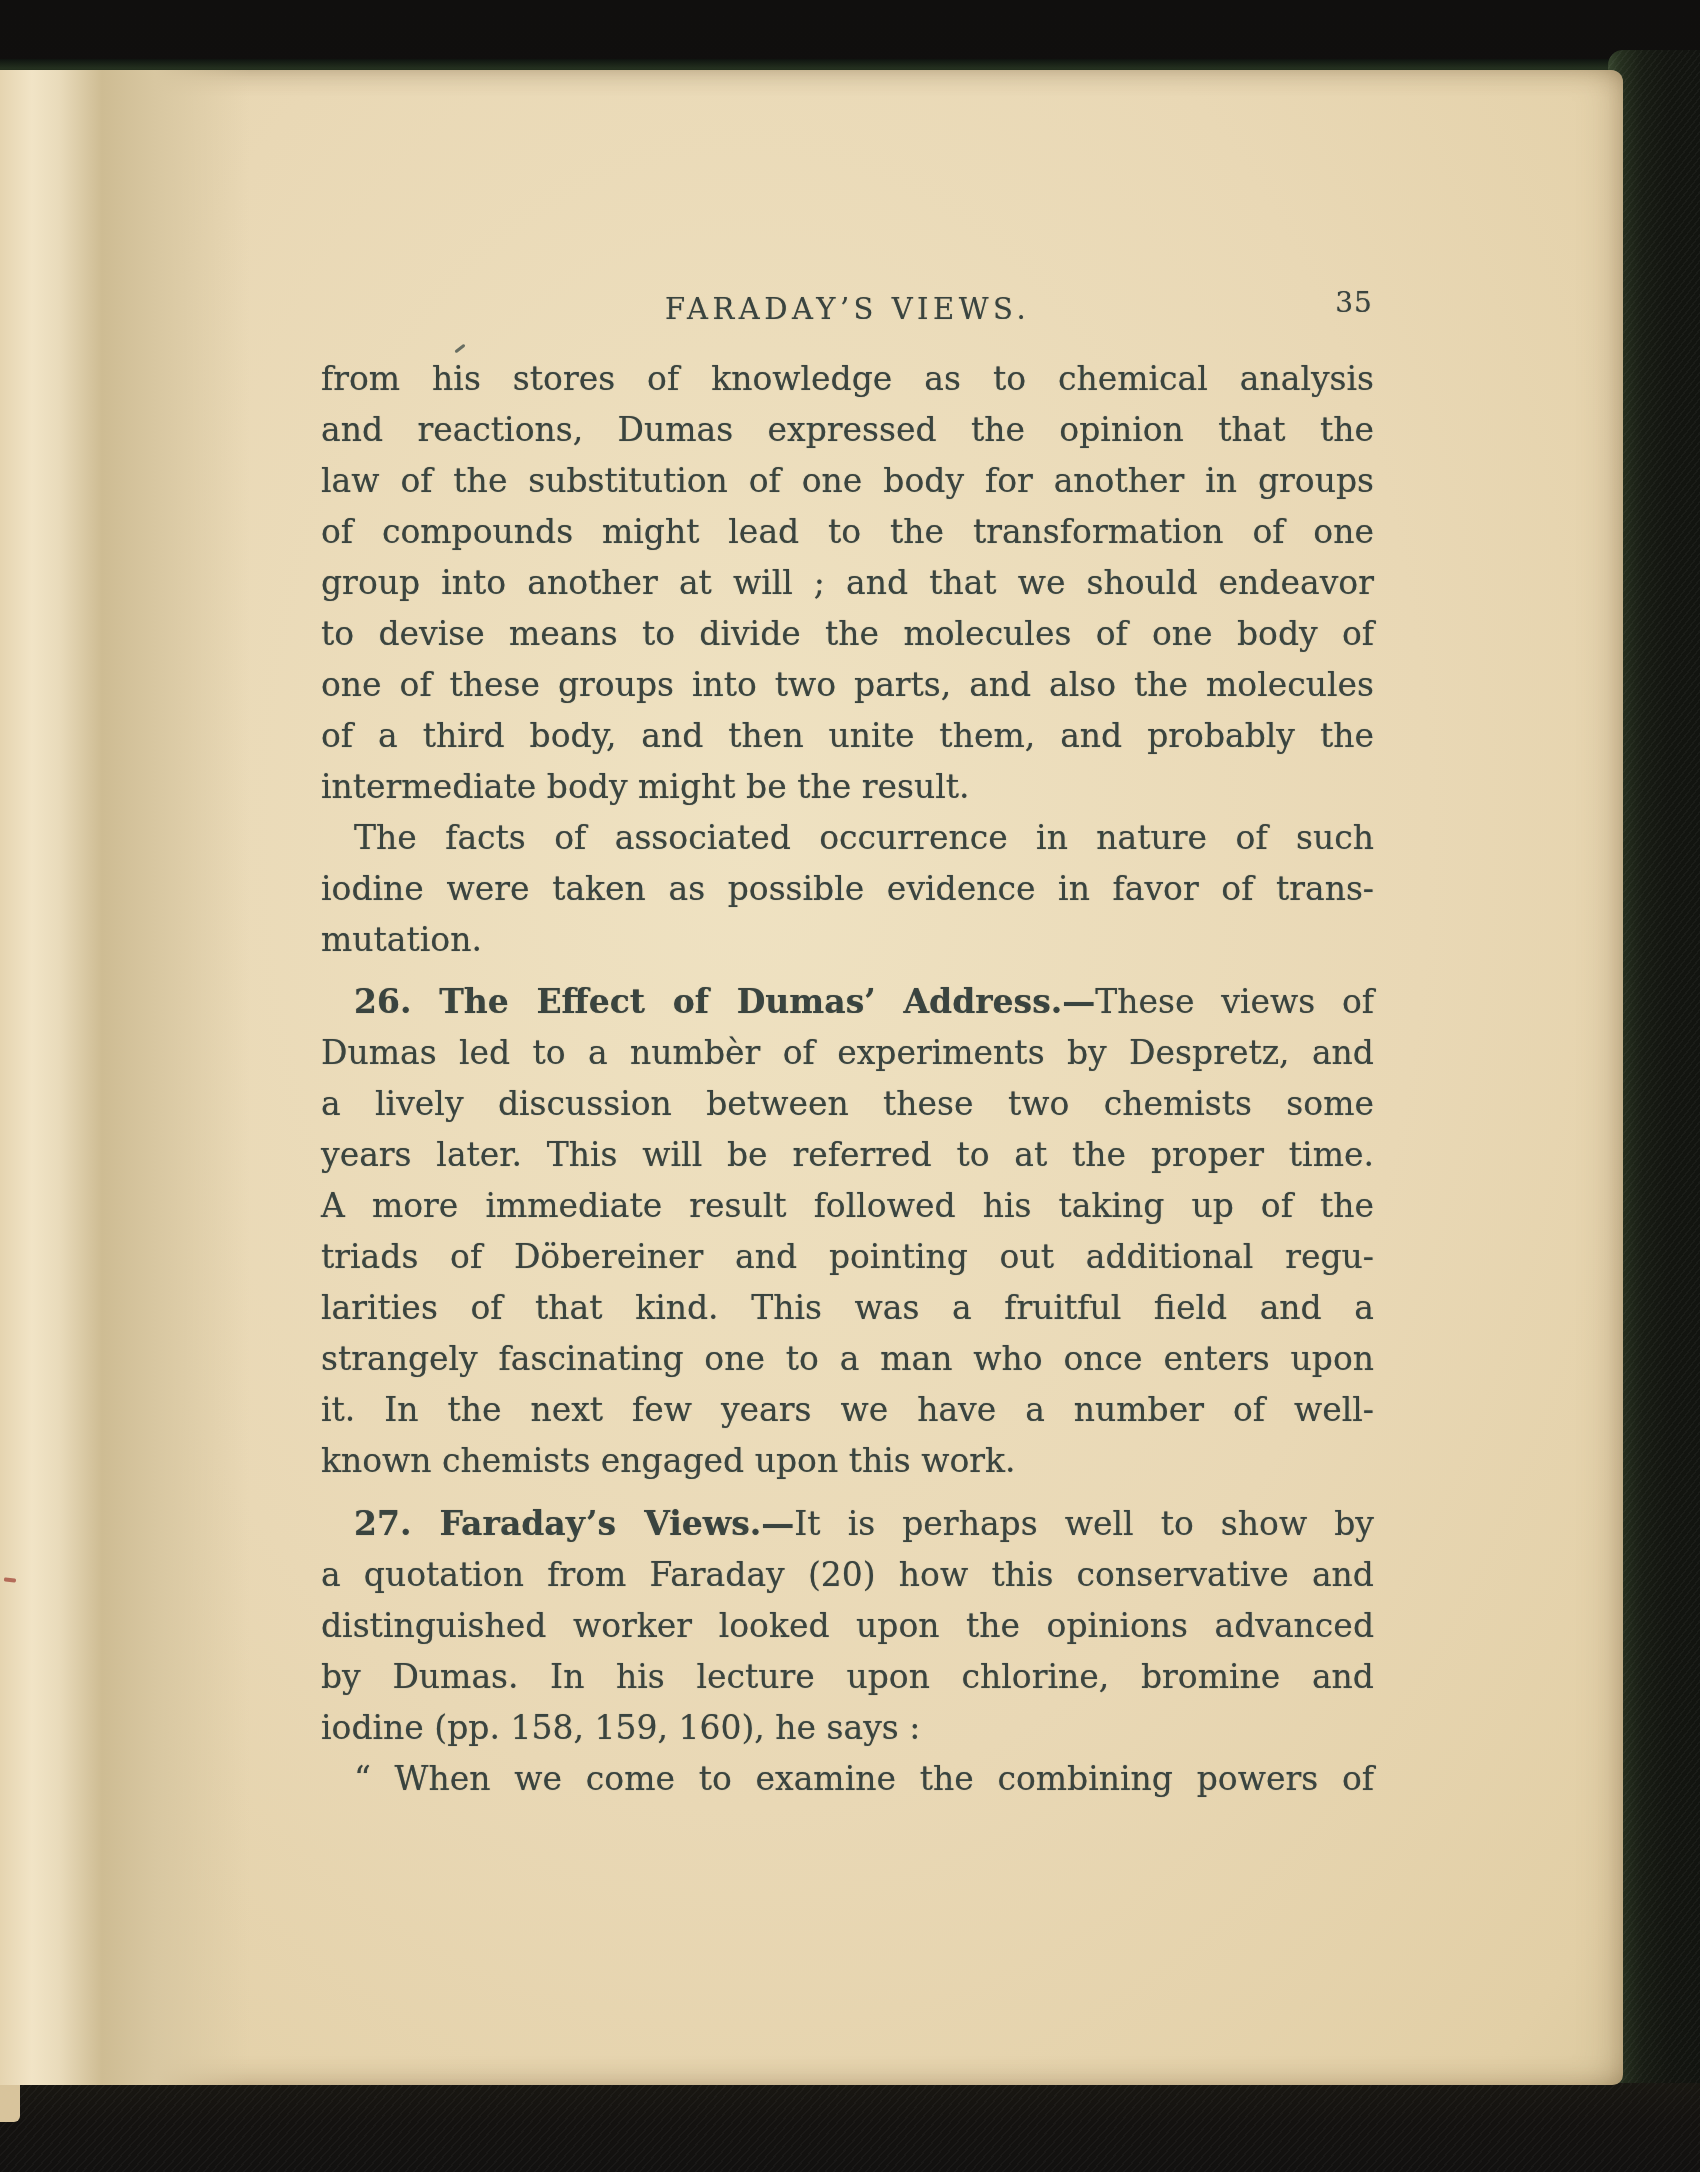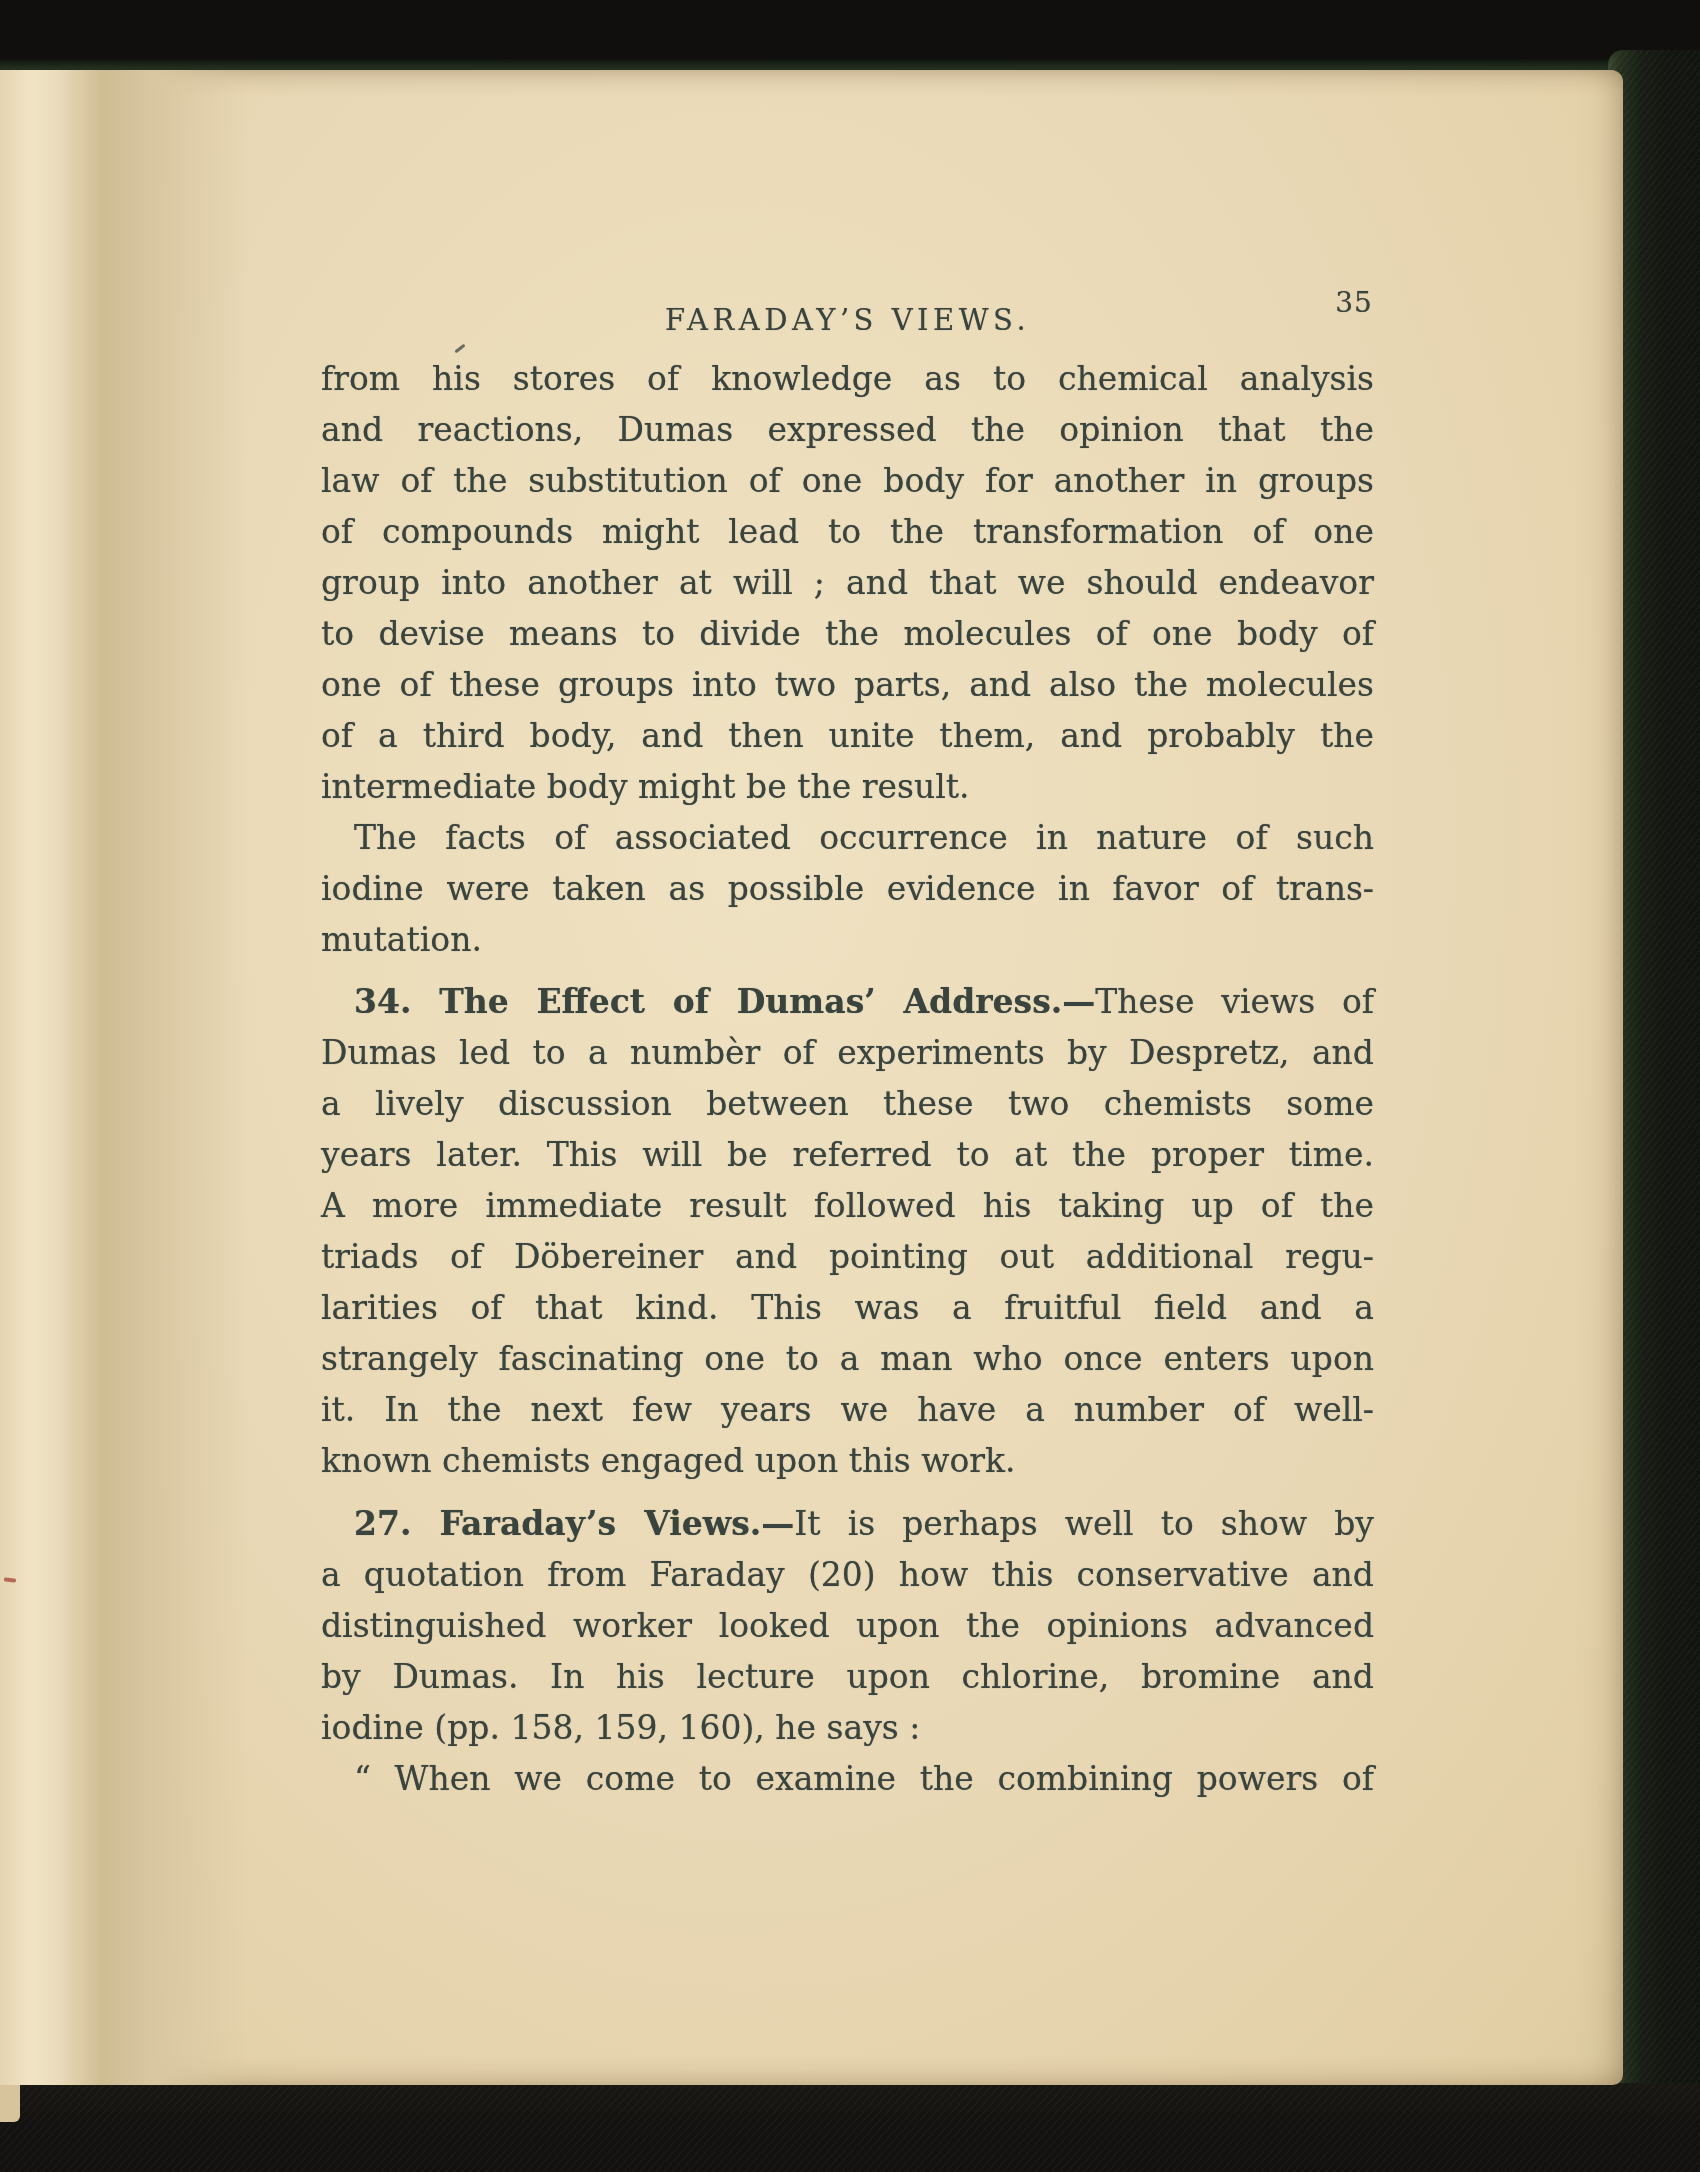--- a/index.html
+++ b/index.html
@@ -64,21 +64,20 @@
   
   .textcol {
     position: absolute; left: 321px; top: 0; width: 1053px; height: 100%;
     color: #3a443f;
   }
   .runhead-row { position: absolute; left: 0; top: 216px; width: 100%; height: 45px; }
   .runhead {
     position: absolute; left: 0; width: 100%; text-align: center;
     font-size: 29px; letter-spacing: 4.5px; top: 6px;
     text-shadow: 0 0 0.8px rgba(58,68,63,0.55);
-    margin-top: 11px;
   }
   .pagenum {
     position: absolute; right: 1.5px; top: 0;
     font-size: 28px; letter-spacing: 0.8px;
     text-shadow: 0 0 0.8px rgba(58,68,63,0.55);
   }
   .bodytext {
     position: absolute; left: 0; top: 283px; width: 100%;
     font-size: 33px; line-height: 51px;
     text-shadow: 0 0 0.9px rgba(54,64,59,0.6);
@@ -141,21 +140,21 @@
           <div class="line last">intermediate body might be the result.</div>
         </div>
 
         <div class="para">
           <div class="line indent">The facts of associated occurrence in nature of such</div>
           <div class="line">iodine were taken as possible evidence in favor of trans-</div>
           <div class="line last">mutation.</div>
         </div>
 
         <div class="para gap">
-          <div class="line indent"><b class="head">34. The Effect of Dumas’ Address.—</b><span>These views of</span></div>
+          <div class="line indent"><b class="head">26. The Effect of Dumas’ Address.—</b><span>These views of</span></div>
           <div class="line">Dumas led to a numbèr of experiments by Despretz, and</div>
           <div class="line">a lively discussion between these two chemists some</div>
           <div class="line">years later.  This will be referred to at the proper time.</div>
           <div class="line">A more immediate result followed his taking up of the</div>
           <div class="line">triads of Döbereiner and pointing out additional regu-</div>
           <div class="line">larities of that kind.  This was a fruitful field and a</div>
           <div class="line">strangely fascinating one to a man who once enters upon</div>
           <div class="line">it.  In the next few years we have a number of well-</div>
           <div class="line last">known chemists engaged upon this work.</div>
         </div>

